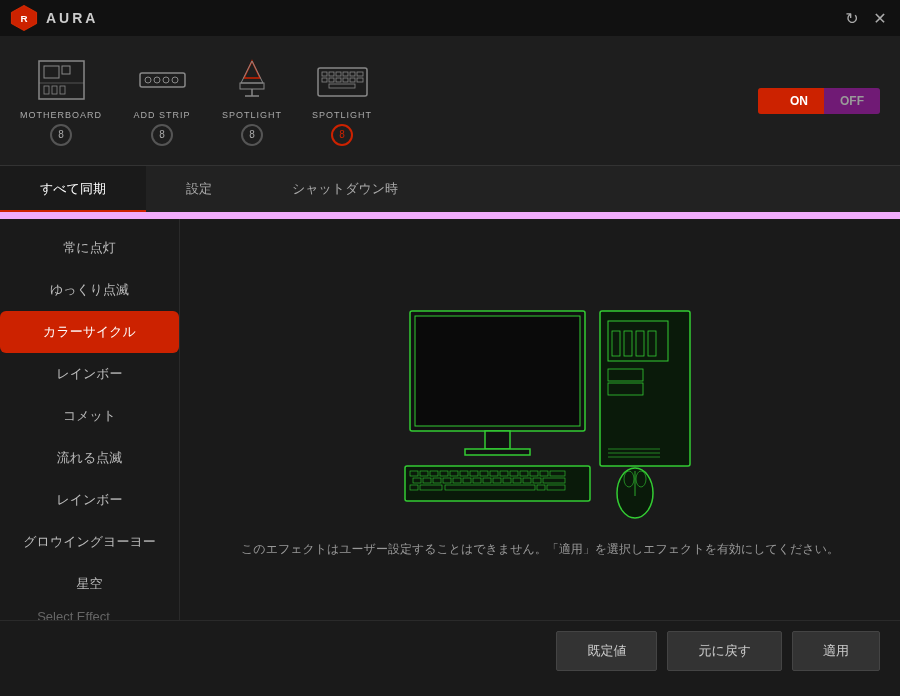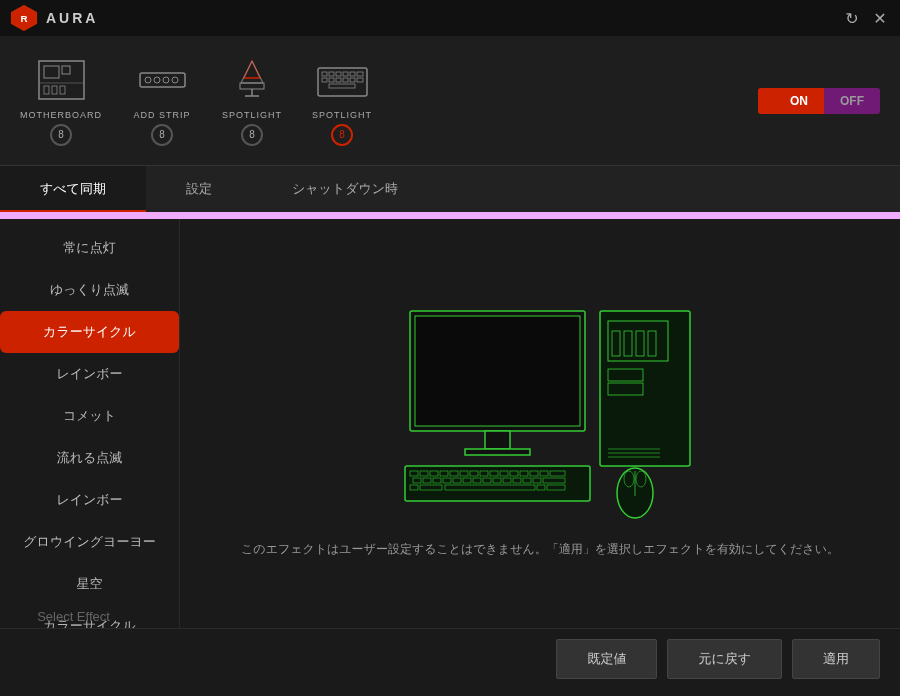--- a/index.html
+++ b/index.html
@@ -205,21 +205,21 @@
     .message-text {
       font-size: 12px;
       color: #999;
       text-align: center;
       margin-top: 10px;
     }
 
     
     .bottom-bar {
       position: absolute;
-      bottom: 8px;
+      bottom: 16px;
       left: 0;
       right: 0;
       height: 60px;
       background: #1a1a1a;
       border-top: 1px solid #2a2a2a;
       display: flex;
       align-items: center;
       justify-content: flex-end;
       padding: 0 20px;
       gap: 10px;

